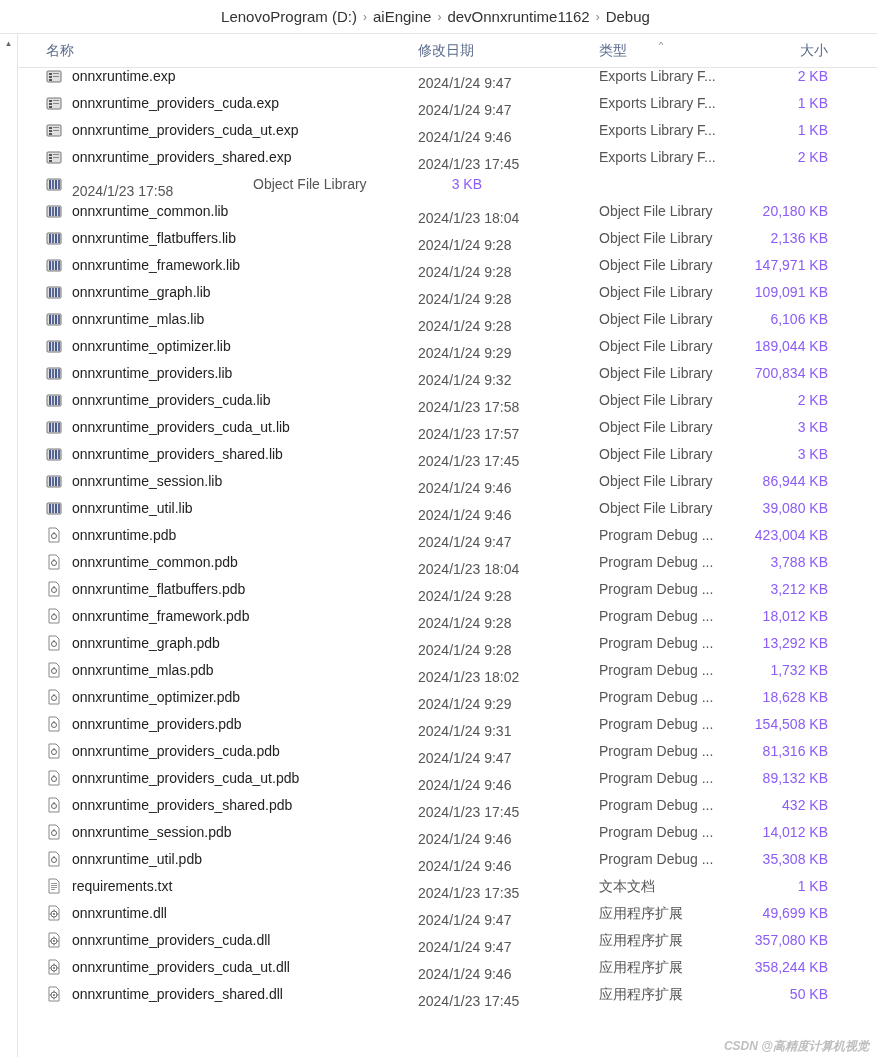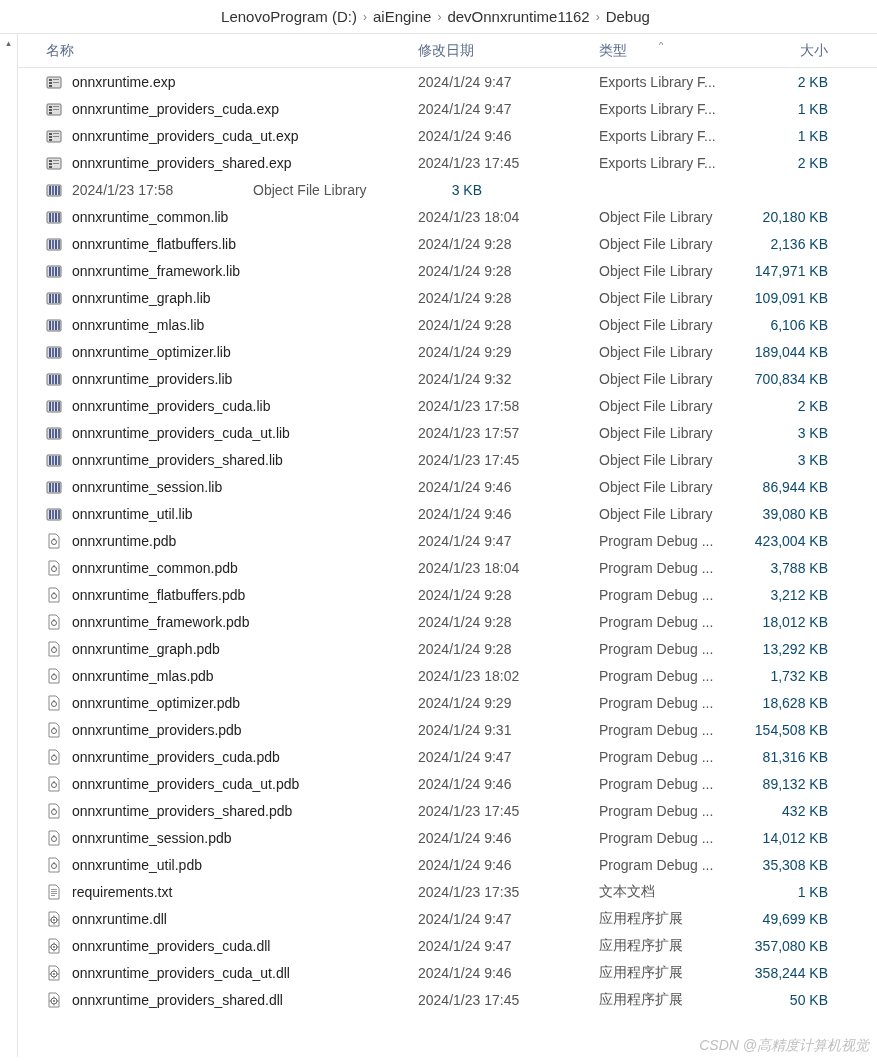--- a/index.html
+++ b/index.html
@@ -64,42 +64,43 @@
 .sort-ind {
   position: absolute;
   left: 60px;
   top: -2px;
   font-size: 9px;
   color: #777;
 }
 .rows { }
 .row {
   display: flex;
-  align-items: center;
+  align-items: flex-start;
   height: 27px;
   padding-left: 28px;
   cursor: pointer;
 }
 .row .icon {
   width: 16px;
   height: 16px;
   margin-right: 10px;
   flex-shrink: 0;
 }
 .row .name { width: 346px; color: #222; overflow: hidden; white-space: nowrap; text-overflow: ellipsis; }
-.row .date { width: 181px; color: #555; }
+.row .date { width: 181px; color: #555; margin-top: 7px; }
 .row .type { width: 148px; color: #555; overflow: hidden; white-space: nowrap; text-overflow: ellipsis; }
-.row .size { width: 85px; text-align: right; color: #0c4a6e; padding-right: 4px; }
+.row .size { width: 85px; text-align: right; color: #8b5cf6; padding-right: 4px; }
 .watermark {
   position: absolute;
   right: 8px;
   bottom: 6px;
   color: #bfbfbf;
-  font-size: 14px;
+  font-size: 12px;
   font-style: italic;
+  font-weight: bold;
 }
 </style>
 </head>
 <body>
 
 <div class="breadcrumb">
   <span>LenovoProgram (D:)</span>
   <span class="sep">›</span>
   <span>aiEngine</span>
   <span class="sep">›</span>

